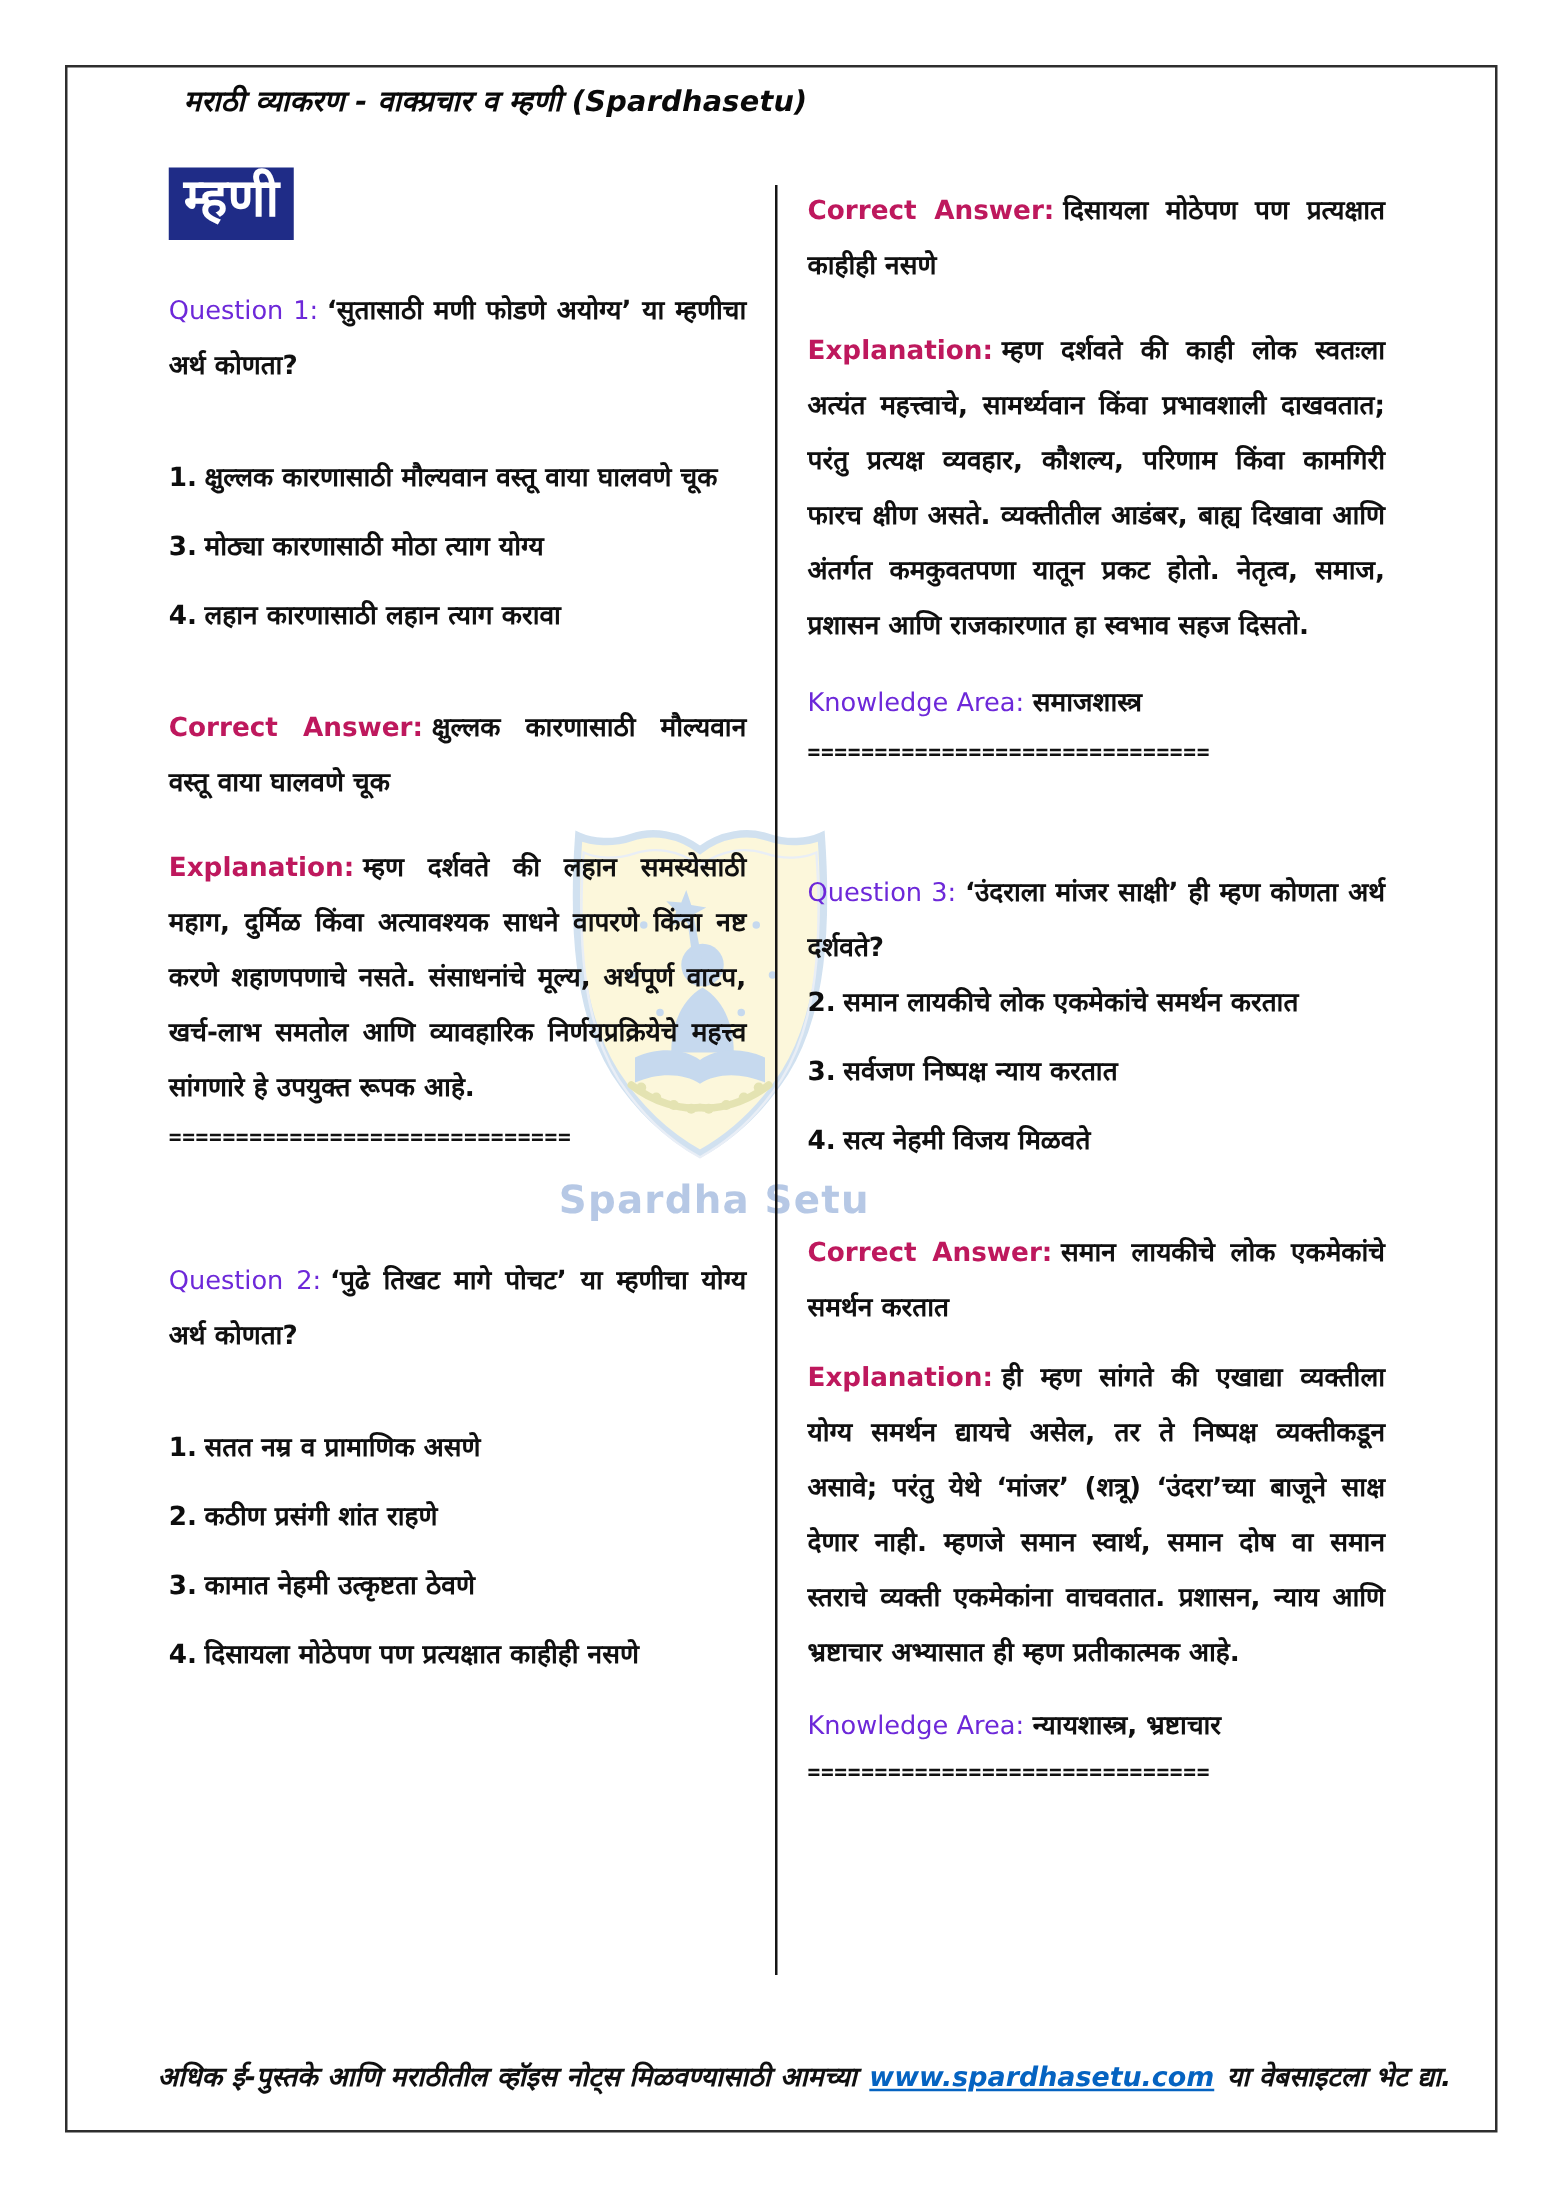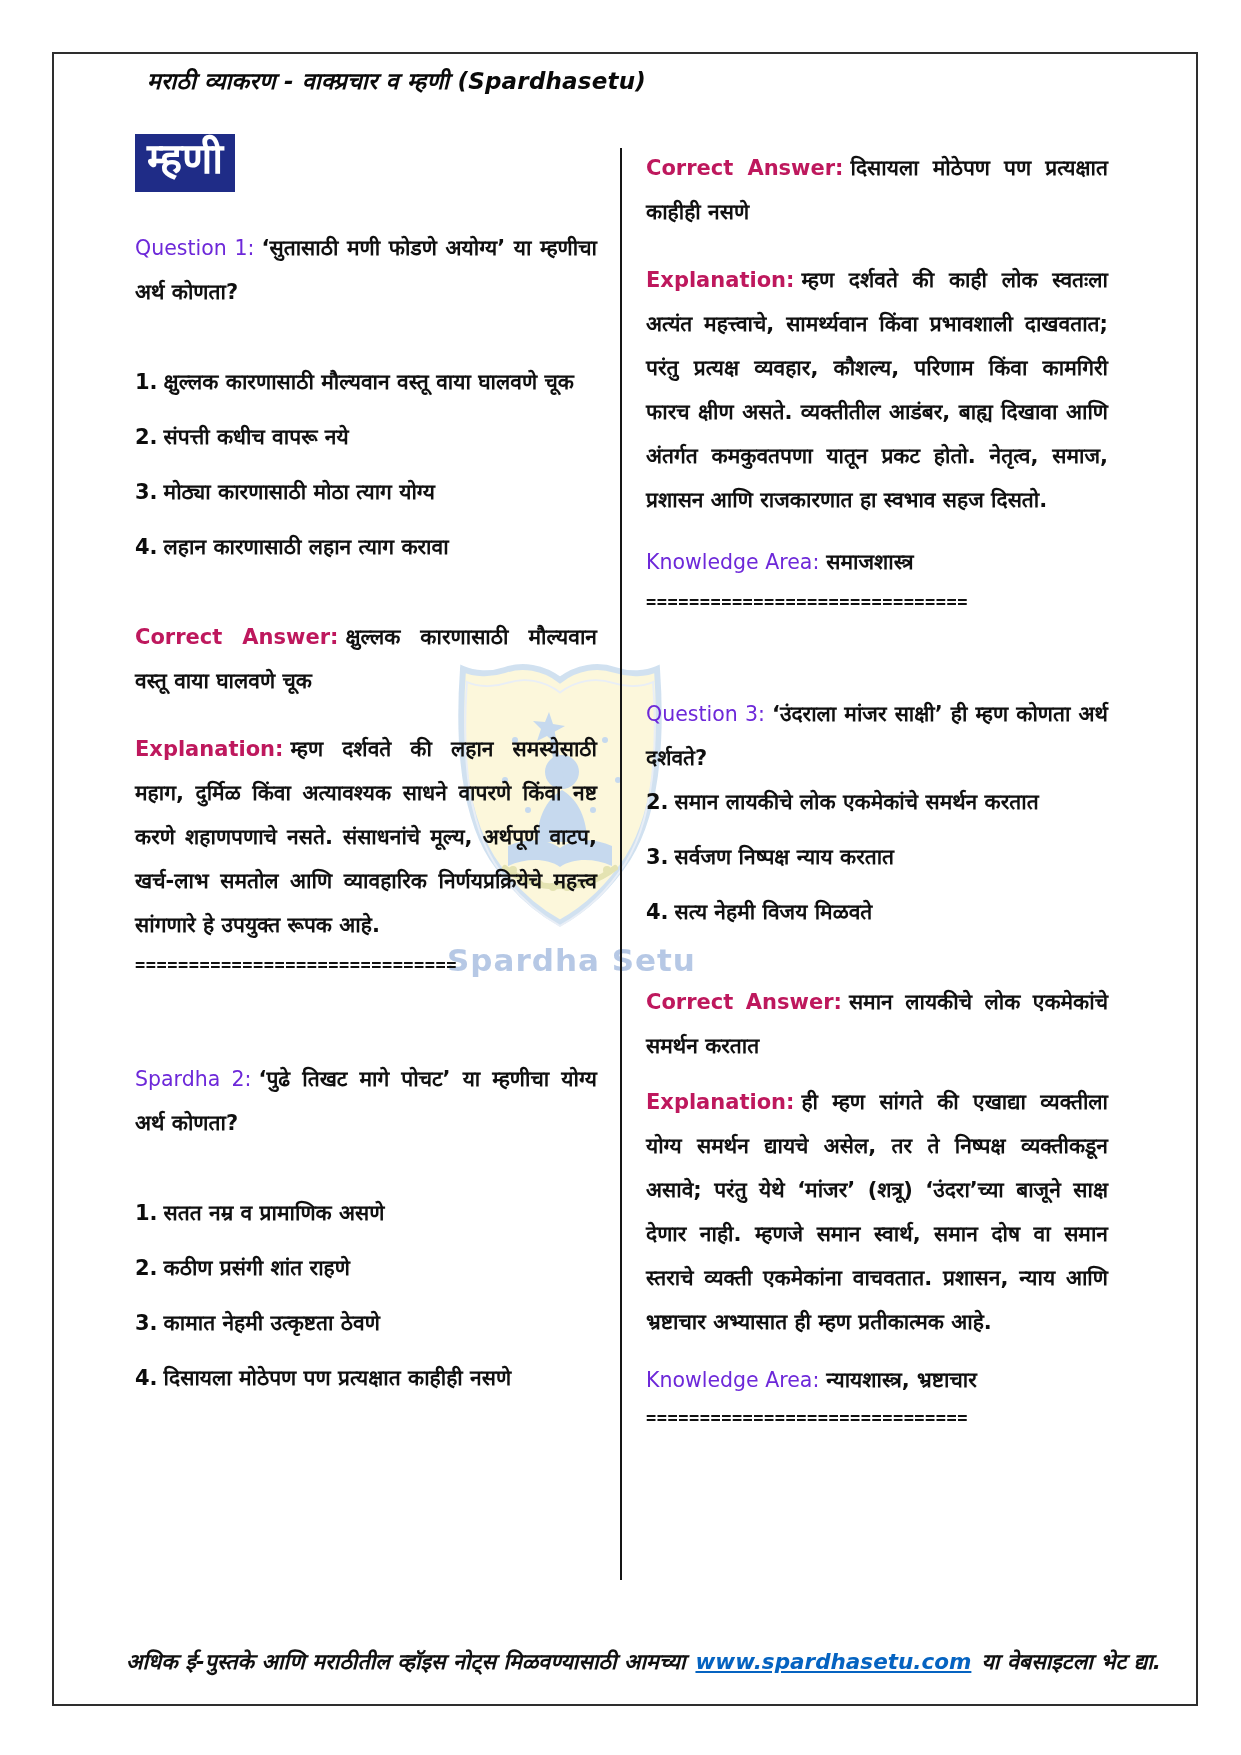--- a/index.html
+++ b/index.html
@@ -127,42 +127,39 @@
 <div class="col col-left">
 
   <p class="para q-block">
     <span class="qlabel">Question 1:</span><span class="dev">‘सुतासाठी मणी फोडणे अयोग्य’ या म्हणीचा अर्थ कोणता?</span>
   </p>
 
   <p class="para opt opts-start">
     <b class="onum">1.</b><span class="dev">क्षुल्लक कारणासाठी मौल्यवान वस्तू वाया घालवणे चूक</span>
   </p>
   <p class="para opt">
-    <b class="onum">2.</b><span class="dev">संपत्ती कधीच वापरू नये</span>
-  </p>
-  <p class="para opt">
     <b class="onum">3.</b><span class="dev">मोठ्या कारणासाठी मोठा त्याग योग्य</span>
   </p>
   <p class="para opt">
     <b class="onum">4.</b><span class="dev">लहान कारणासाठी लहान त्याग करावा</span>
   </p>
 
   <p class="para ans-block">
     <span class="blabel">Correct Answer:</span><span class="dev">क्षुल्लक कारणासाठी मौल्यवान वस्तू वाया घालवणे चूक</span>
   </p>
 
   <p class="para expl-block">
     <span class="blabel">Explanation:</span><span class="dev">म्हण दर्शवते की लहान समस्येसाठी महाग, दुर्मिळ किंवा अत्यावश्यक साधने वापरणे किंवा नष्ट करणे शहाणपणाचे नसते. संसाधनांचे मूल्य, अर्थपूर्ण वाटप, खर्च-लाभ समतोल आणि व्यावहारिक निर्णयप्रक्रियेचे महत्त्व सांगणारे हे उपयुक्त रूपक आहे.</span>
   </p>
 
 
   <p class="sep">==============================</p>
 
   <p class="para q-block q2-block">
-    <span class="qlabel">Spardha 2:</span><span class="dev">‘पुढे तिखट मागे पोचट’ या म्हणीचा योग्य अर्थ कोणता?</span>
+    <span class="qlabel">Question 2:</span><span class="dev">‘पुढे तिखट मागे पोचट’ या म्हणीचा योग्य अर्थ कोणता?</span>
   </p>
 
   <p class="para opt opts-start">
     <b class="onum">1.</b><span class="dev">सतत नम्र व प्रामाणिक असणे</span>
   </p>
   <p class="para opt">
     <b class="onum">2.</b><span class="dev">कठीण प्रसंगी शांत राहणे</span>
   </p>
   <p class="para opt">
     <b class="onum">3.</b><span class="dev">कामात नेहमी उत्कृष्टता ठेवणे</span>

